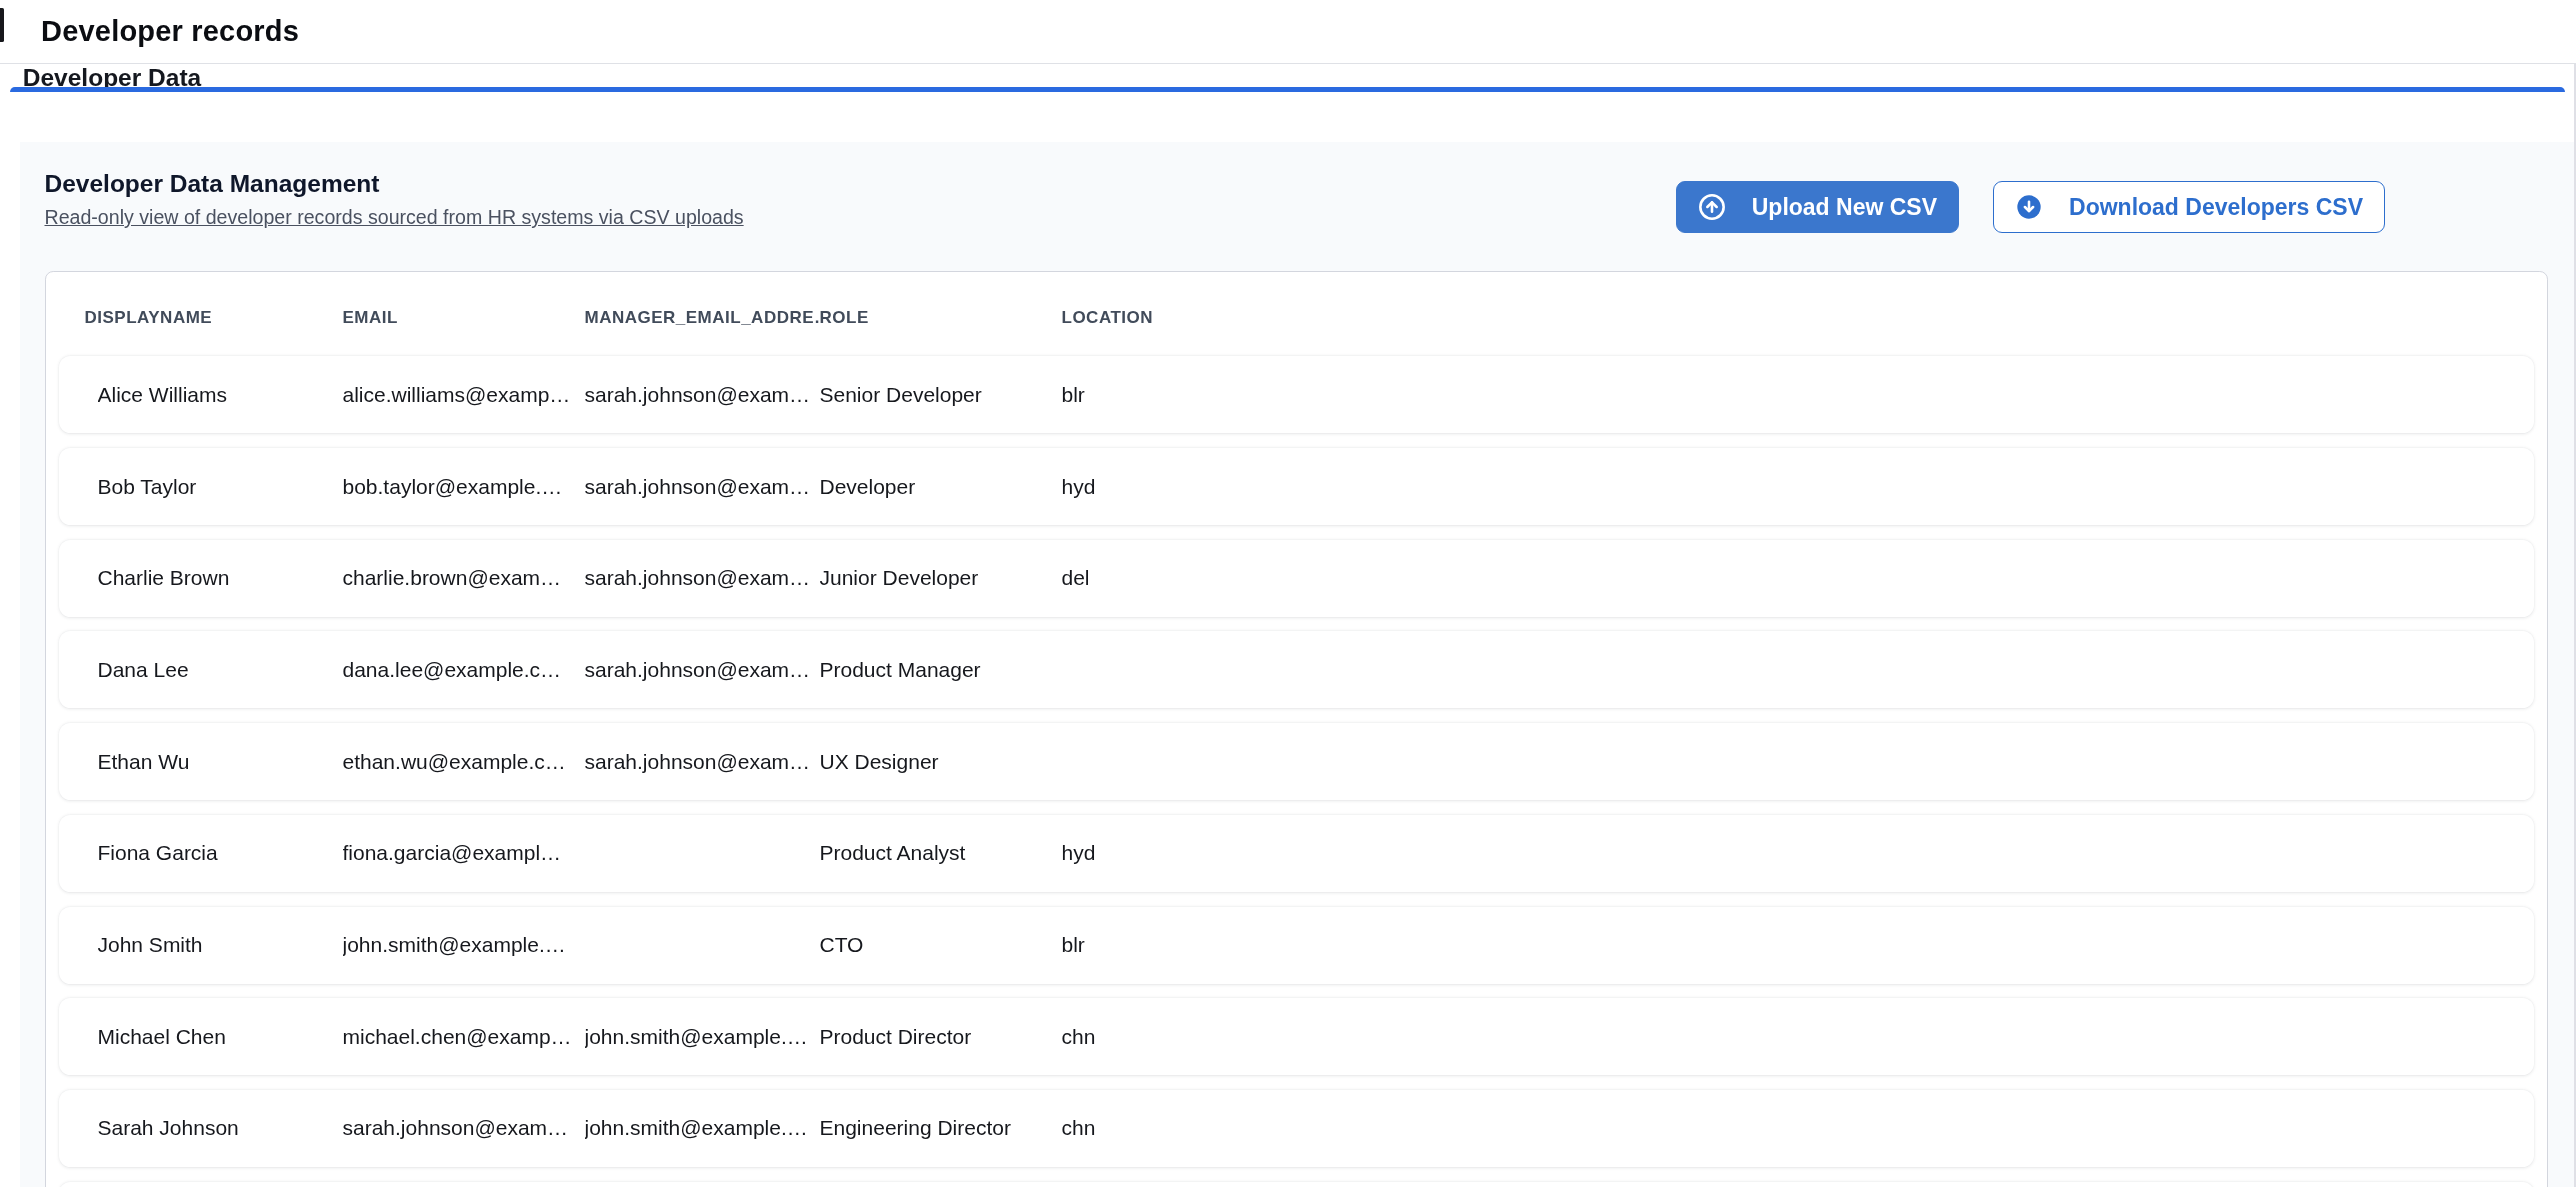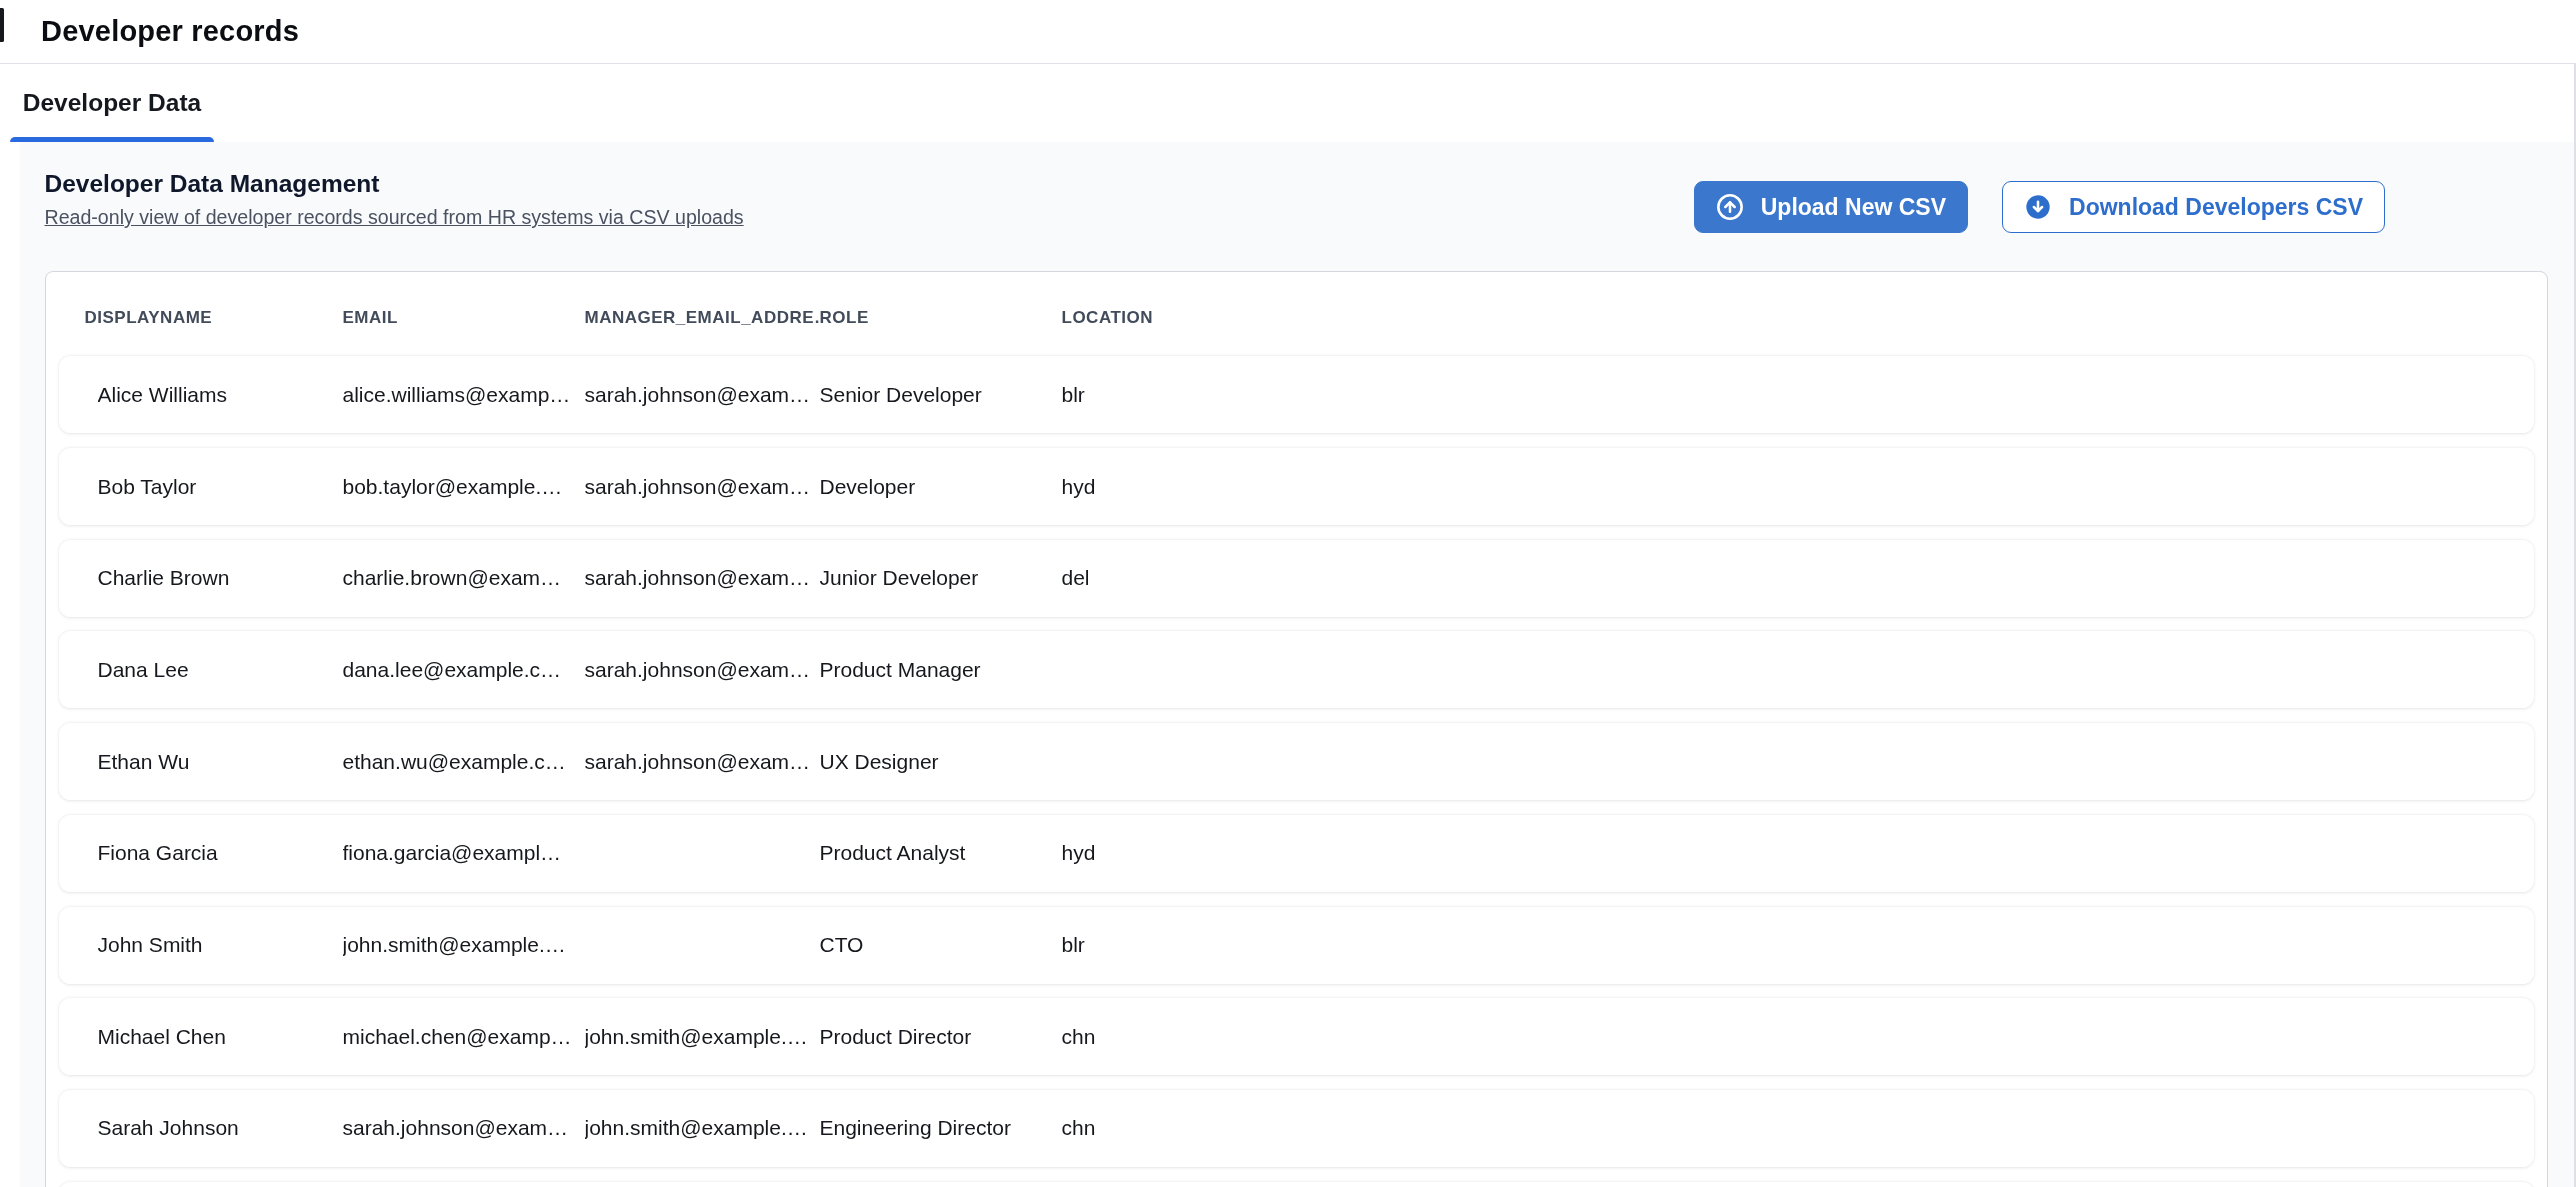--- a/index.html
+++ b/index.html
@@ -35,20 +35,21 @@
     height:64px;background:#ffffff;border-bottom:1.6px solid var(--divider);
     display:flex;align-items:center;padding:0 41px;
   }
   .page-title{
     margin:0;font-size:29px;font-weight:700;color:#0b0d12;letter-spacing:0.2px;
   }
   
   .tabbar{
     height:78px;background:#ffffff;display:flex;align-items:stretch;
     padding-left:9.8px;
+    flex-direction:column;
   }
   .tab{
     position:relative;display:flex;align-items:center;
     padding:0 13px;margin-right:11.4px;
     font-size:24.5px;font-weight:700;color:#15181f;cursor:pointer;
   }
   .tab.active::after{
     content:"";position:absolute;left:0;right:0;bottom:0;height:4.9px;
     background:var(--accent);border-radius:4.9px 4.9px 0 0;
   }
@@ -64,21 +65,21 @@
     margin:0 191px 0 24.5px;
   }
   .section-title{
     margin:0;font-size:24.5px;font-weight:700;color:#0f172a;
   }
   .section-subtitle{
     margin:8.2px 0 0;font-size:19.6px;color:var(--muted-text);text-decoration:underline;
   }
   .actions{display:flex;gap:34px;margin-top:11.4px;}
   .btn{
-    display:inline-flex;align-items:center;gap:17px;
+    display:inline-flex;align-items:center;gap:26px;
     height:52px;padding:0 21px;border-radius:9px;
     font-family:"Liberation Sans", sans-serif;
     font-size:23px;font-weight:700;cursor:pointer;white-space:nowrap;
   }
   .btn svg{flex:0 0 auto;}
   .btn-primary{
     background:var(--btn-primary-bg);color:#ffffff;border:1.6px solid var(--btn-primary-bg);
   }
   .btn-outline{
     background:#ffffff;color:var(--btn-outline);border:1.6px solid var(--btn-outline);

